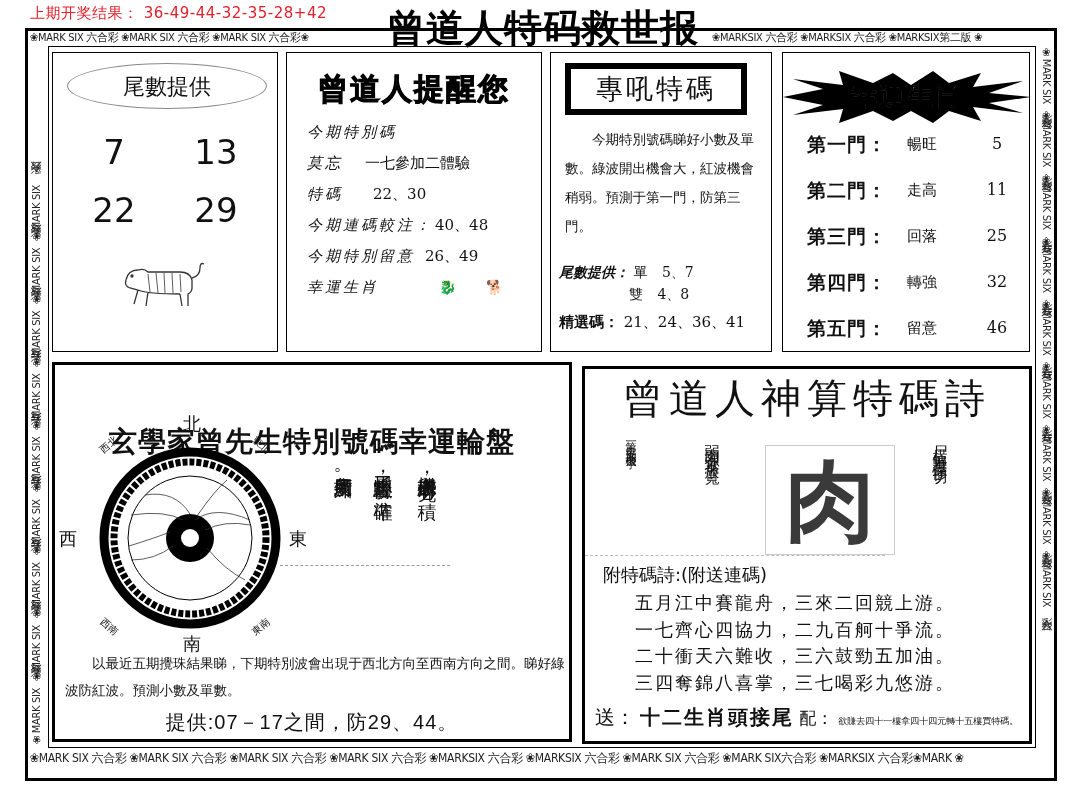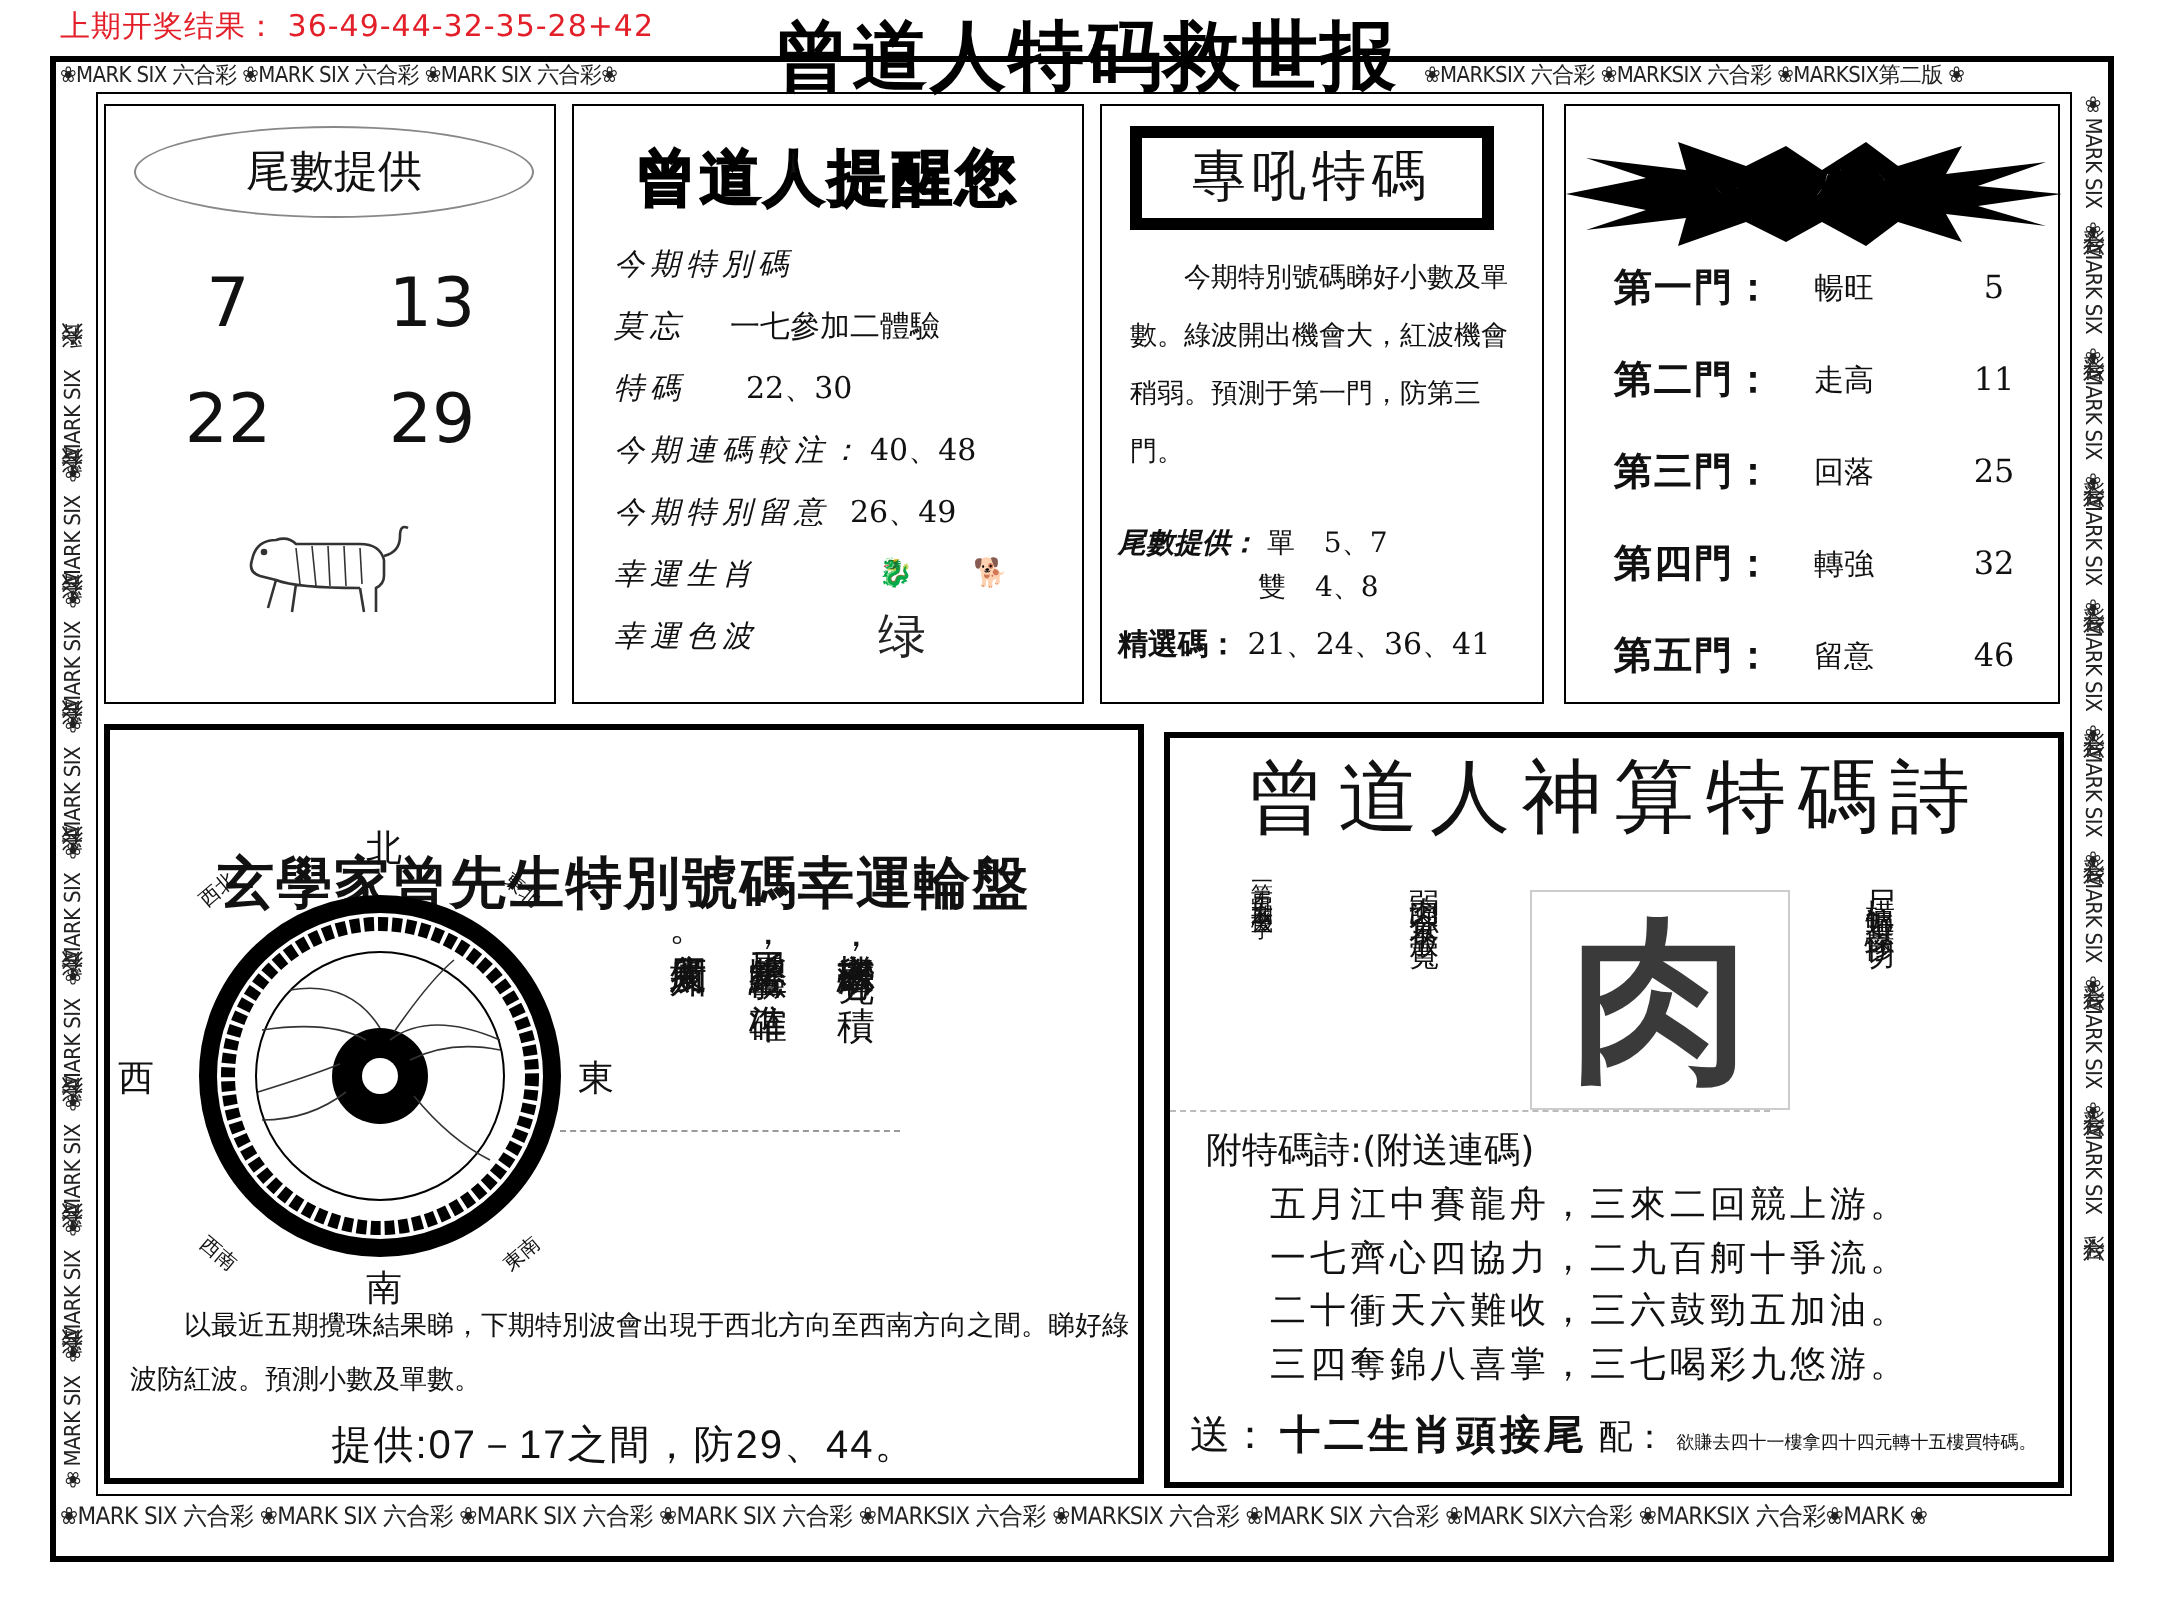--- a/index.html
+++ b/index.html
@@ -174,24 +174,20 @@
     <div class="row">
       <span class="lbl">今期特別留意</span>
       <span class="val">26、49</span>
     </div>
     <div class="row">
       <span class="lbl">幸運生肖</span>
       <span class="zodiac-pair">
         <span>🐉</span>
         <span>🐕</span>
       </span>
-    </div>
-    <div class="row">
-      <span class="lbl">幸運色波</span>
-      <span class="color-wave">绿</span>
     </div>
   </div>
 </div>
 
 <div class="box thin" style="left:550px; top:52px; width:222px; height:300px;">
   <div class="special-title">專吼特碼</div>
   <div class="special-text">今期特別號碼睇好小數及單數。綠波開出機會大，紅波機會稍弱。預測于第一門，防第三門。</div>
   <div class="tail">
     <div class="row">
       <span class="lbl">尾數提供：</span>

